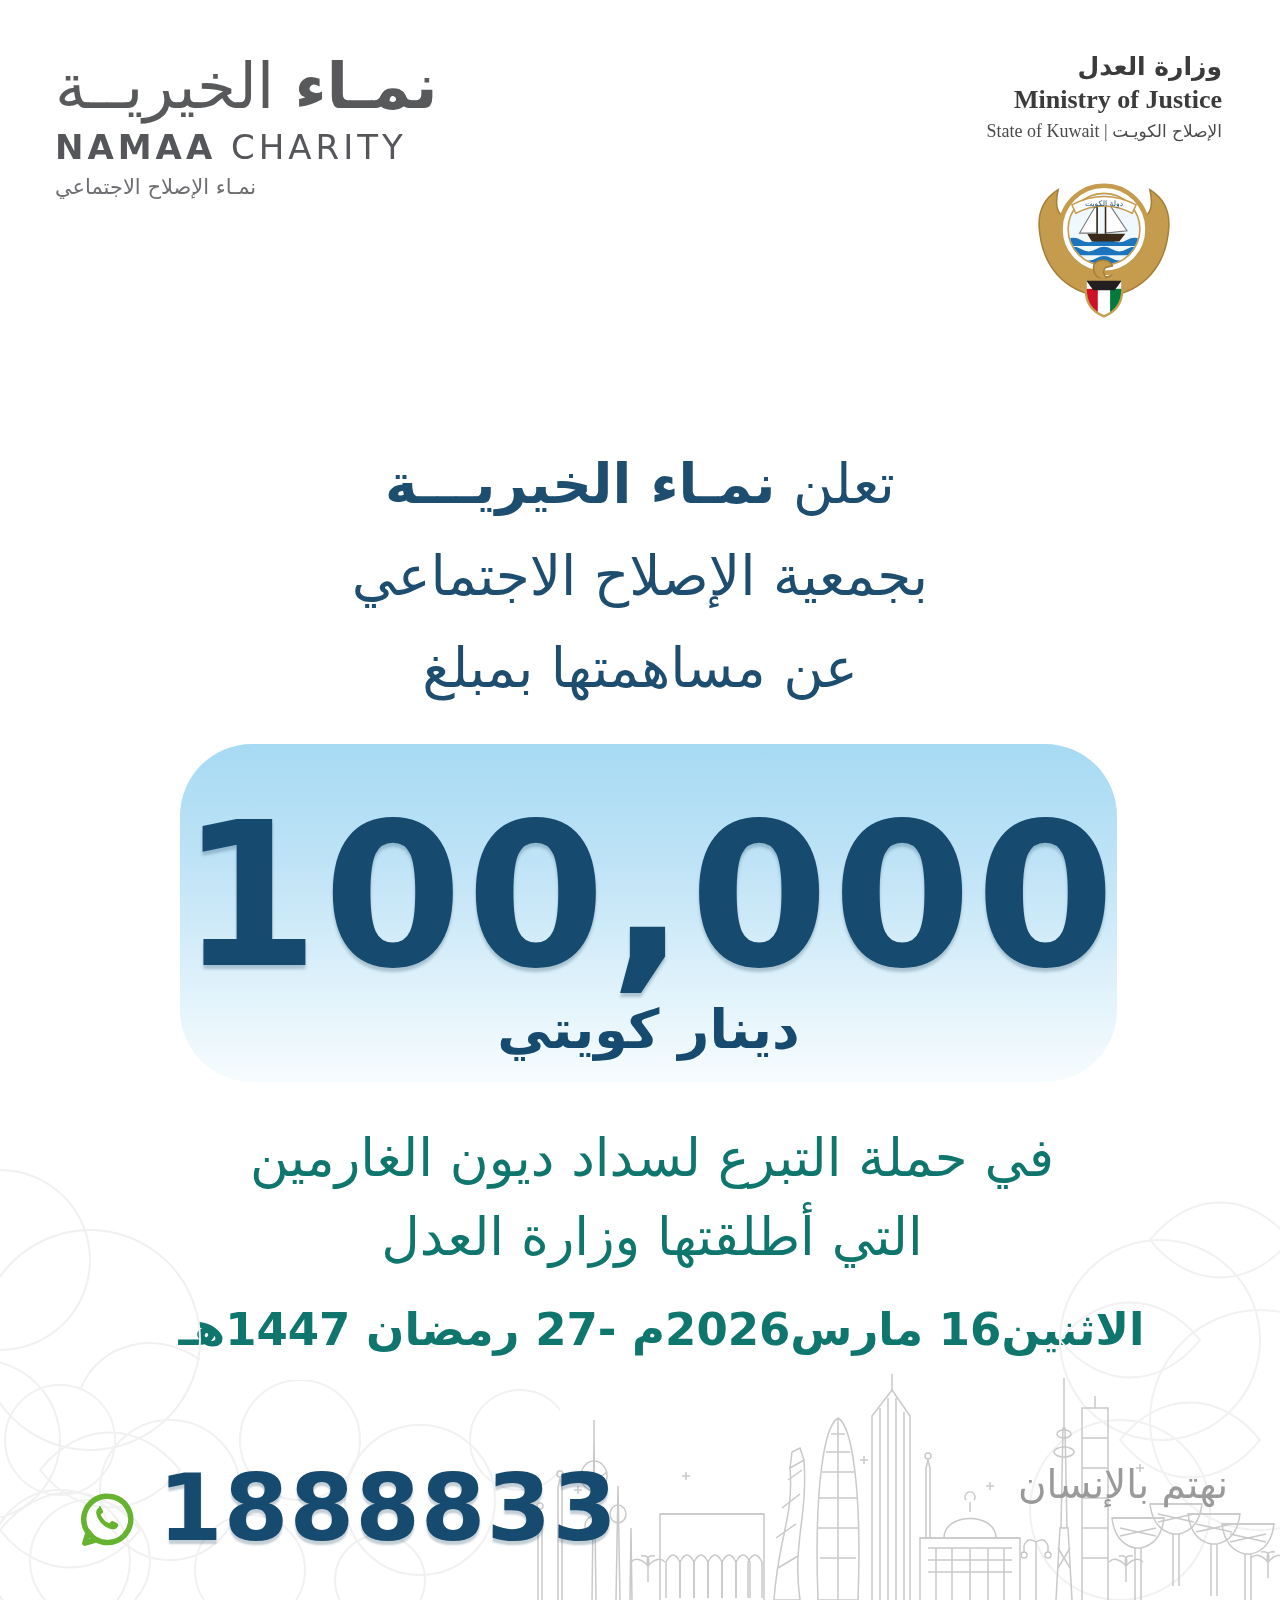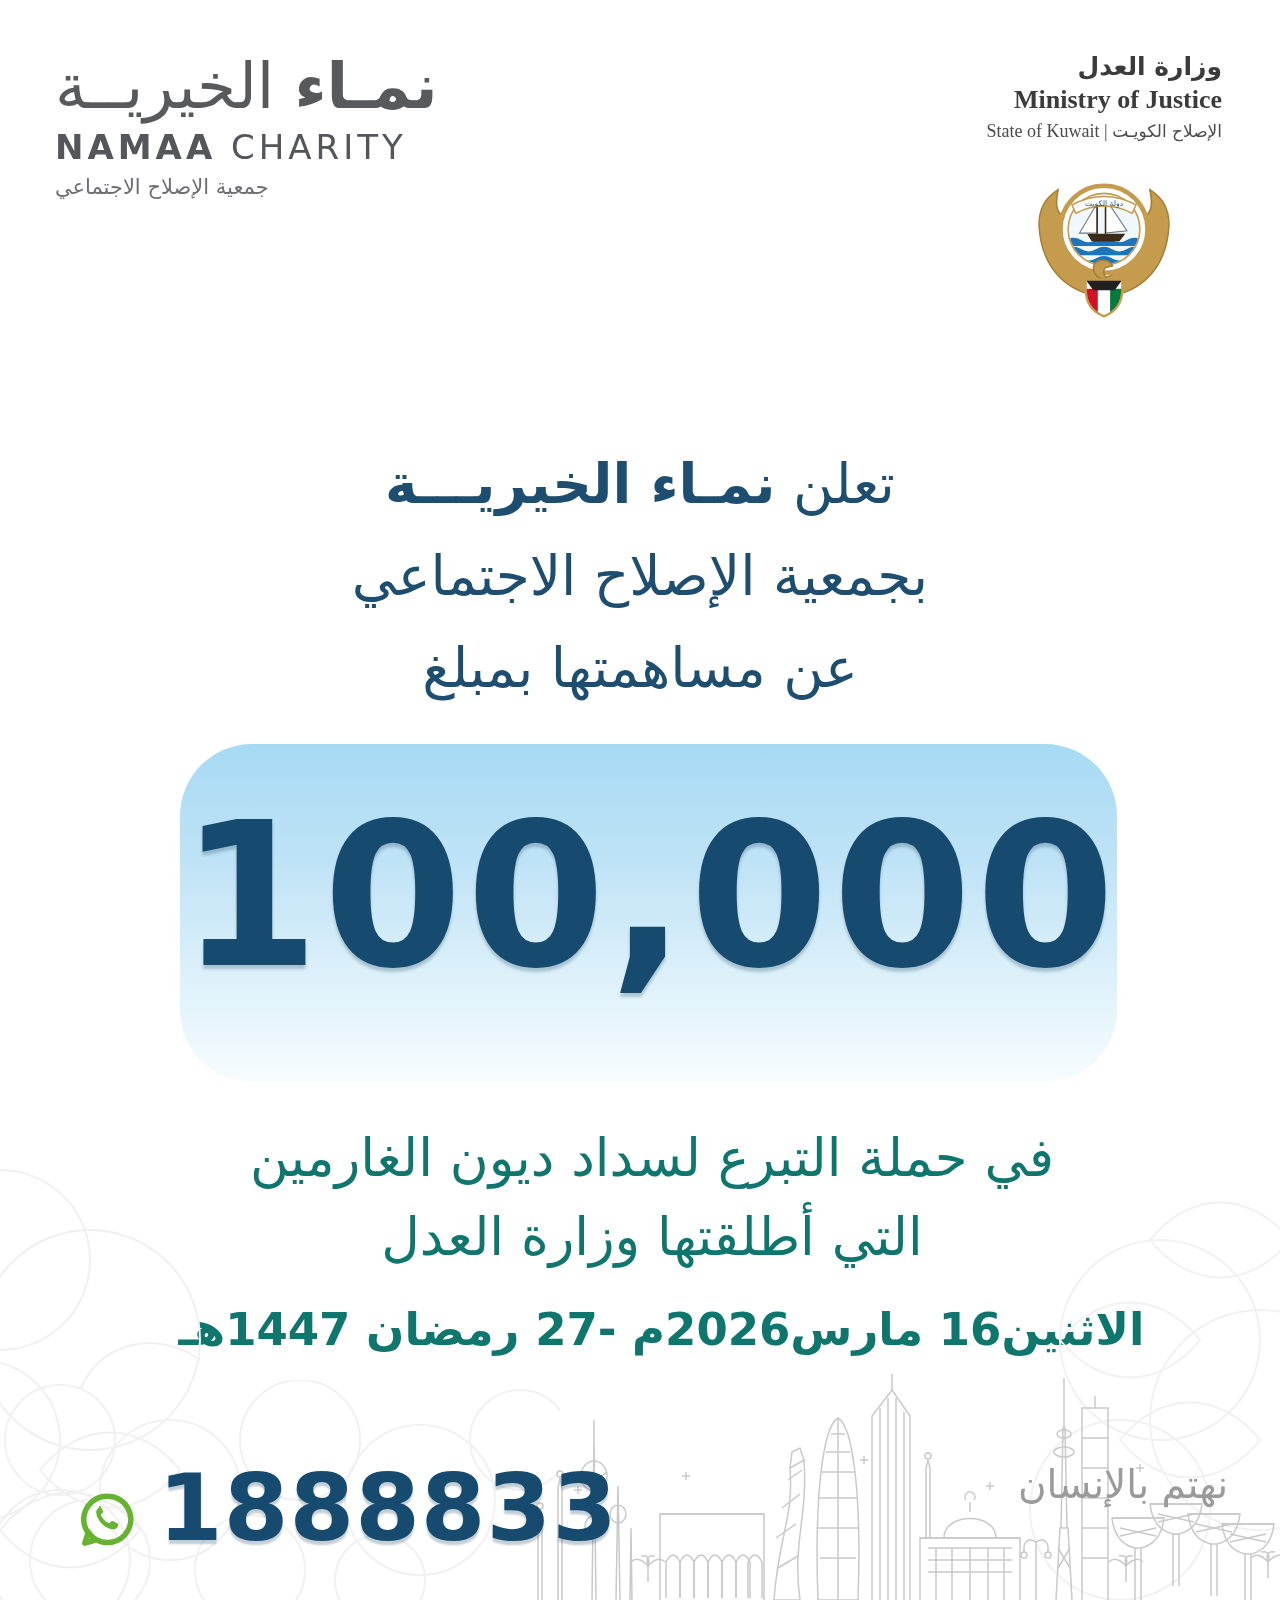--- a/index.html
+++ b/index.html
@@ -50,21 +50,21 @@
   .decor-ph{left:0;top:1380px;width:560px;height:220px;}
 </style>
 </head>
 <body>
 
 <div class="poster">
 
   <div class="namaa-logo">
     <div class="namaa-ar"><span class="b">نمـاء</span> <span>الخيريــة</span></div>
     <div class="namaa-en"><span class="b">NAMAA</span> <span>CHARITY</span></div>
-    <div class="namaa-sub">جمعية الإصلاح الاجتماعي</div>
+    <div class="namaa-sub">نمـاء الإصلاح الاجتماعي</div>
   </div>
 
   <div class="ministry">
     <div class="ministry-text">
       <div class="ministry-ar">وزارة العدل</div>
       <div class="ministry-en">Ministry of Justice</div>
       <div class="ministry-state">
         <span>State of Kuwait</span>
         <span>|</span>
         <span class="ar">الإصلاح الكويـت</span>
@@ -110,20 +110,21 @@
   </div>
 
   <div class="announce">
     <div><span>تعلن </span><span class="b">نمـاء الخيريـــة</span></div>
     <div>بجمعية الإصلاح الاجتماعي</div>
     <div>عن مساهمتها بمبلغ</div>
   </div>
 
   <div class="amount-box">
     <div class="amount-value">100,000</div>
+    <div class="amount-currency">دينار كويتي</div>
   </div>
 
   <div class="campaign">
     <div>في حملة التبرع لسداد ديون الغارمين</div>
     <div>التي أطلقتها وزارة العدل</div>
     <div class="campaign-date">الاثنين16 مارس2026م -27 رمضان 1447هـ</div>
   </div>
 
   <svg class="decor decor-bl" viewBox="0 0 360 460" fill="none" stroke="#f0f0f0" stroke-width="2">
     <circle cx="60" cy="120" r="90"></circle>

